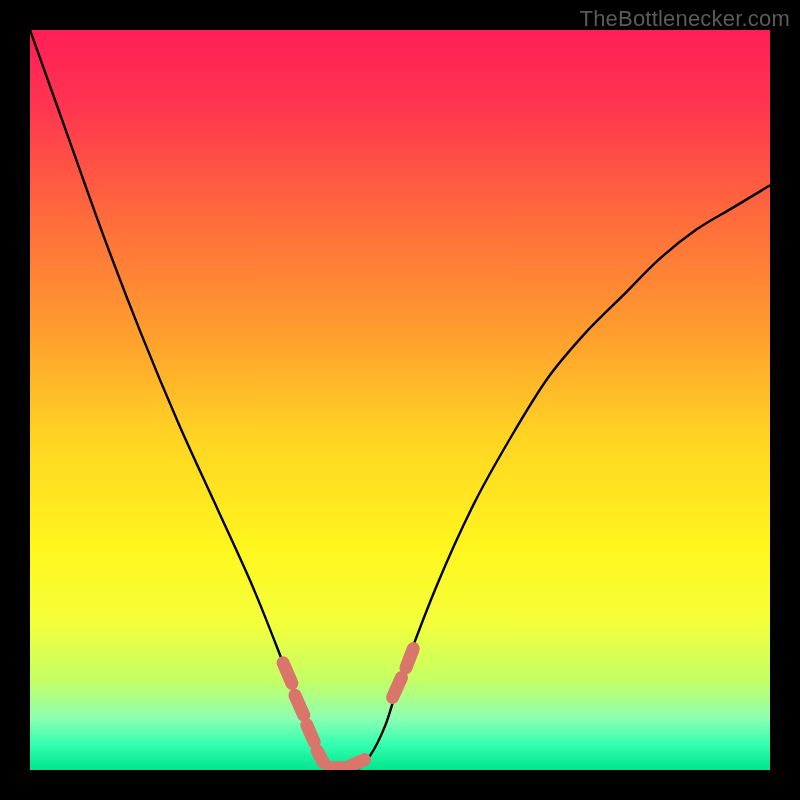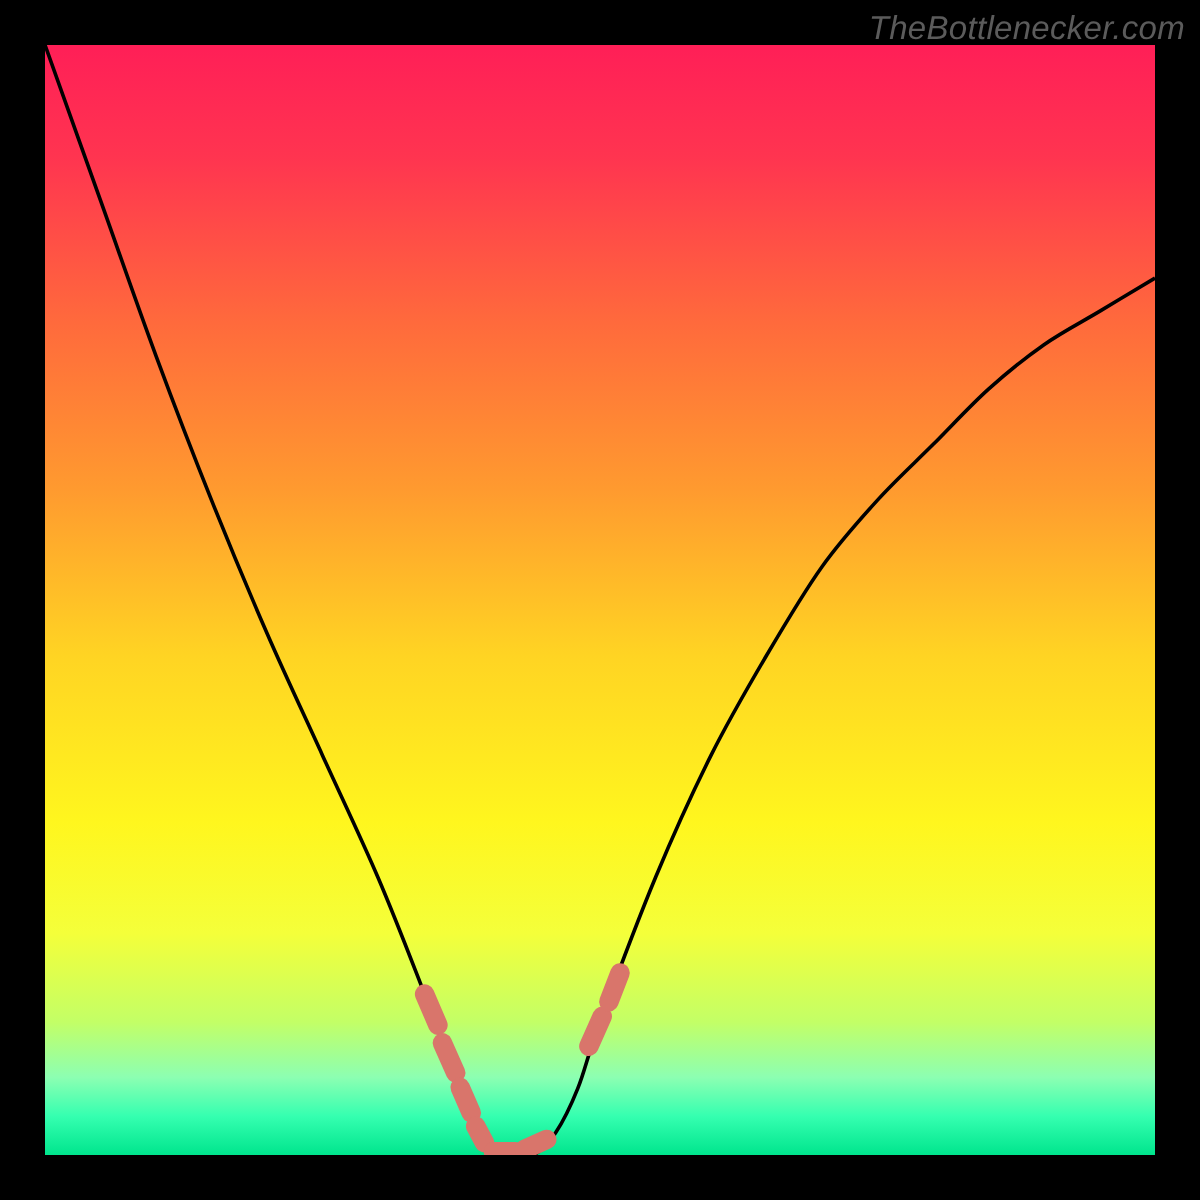--- a/index.html
+++ b/index.html
@@ -26,21 +26,20 @@
     overflow: hidden;
   }
   .watermark {
     position: absolute;
     top: 6px;
     right: 10px;
     color: #5b5b5b;
     font-size: 22px;
     letter-spacing: 0.2px;
     font-weight: 500;
-    font-style: italic;
   }
   svg { display: block; }
 </style>
 </head>
 <body>
 
 <div class="frame">
 
   <div class="plot-area">
     <svg id="chart-svg" width="740" height="740" viewBox="0 0 740 740">

